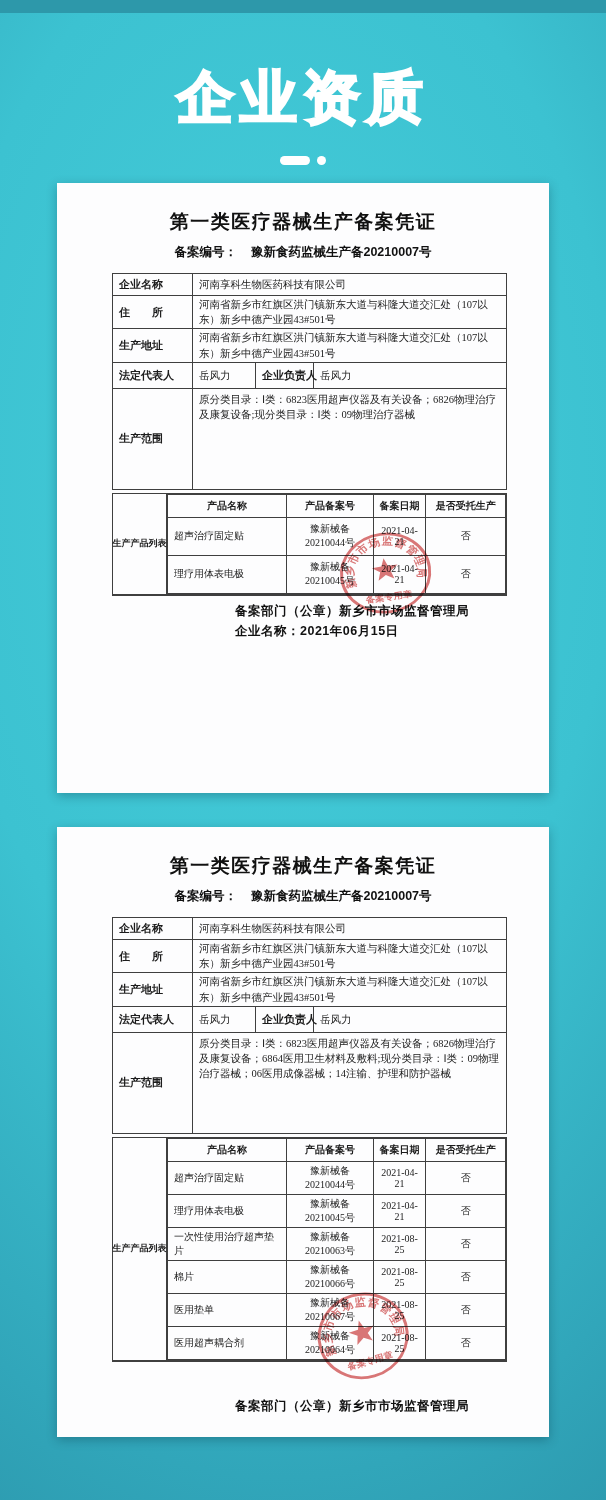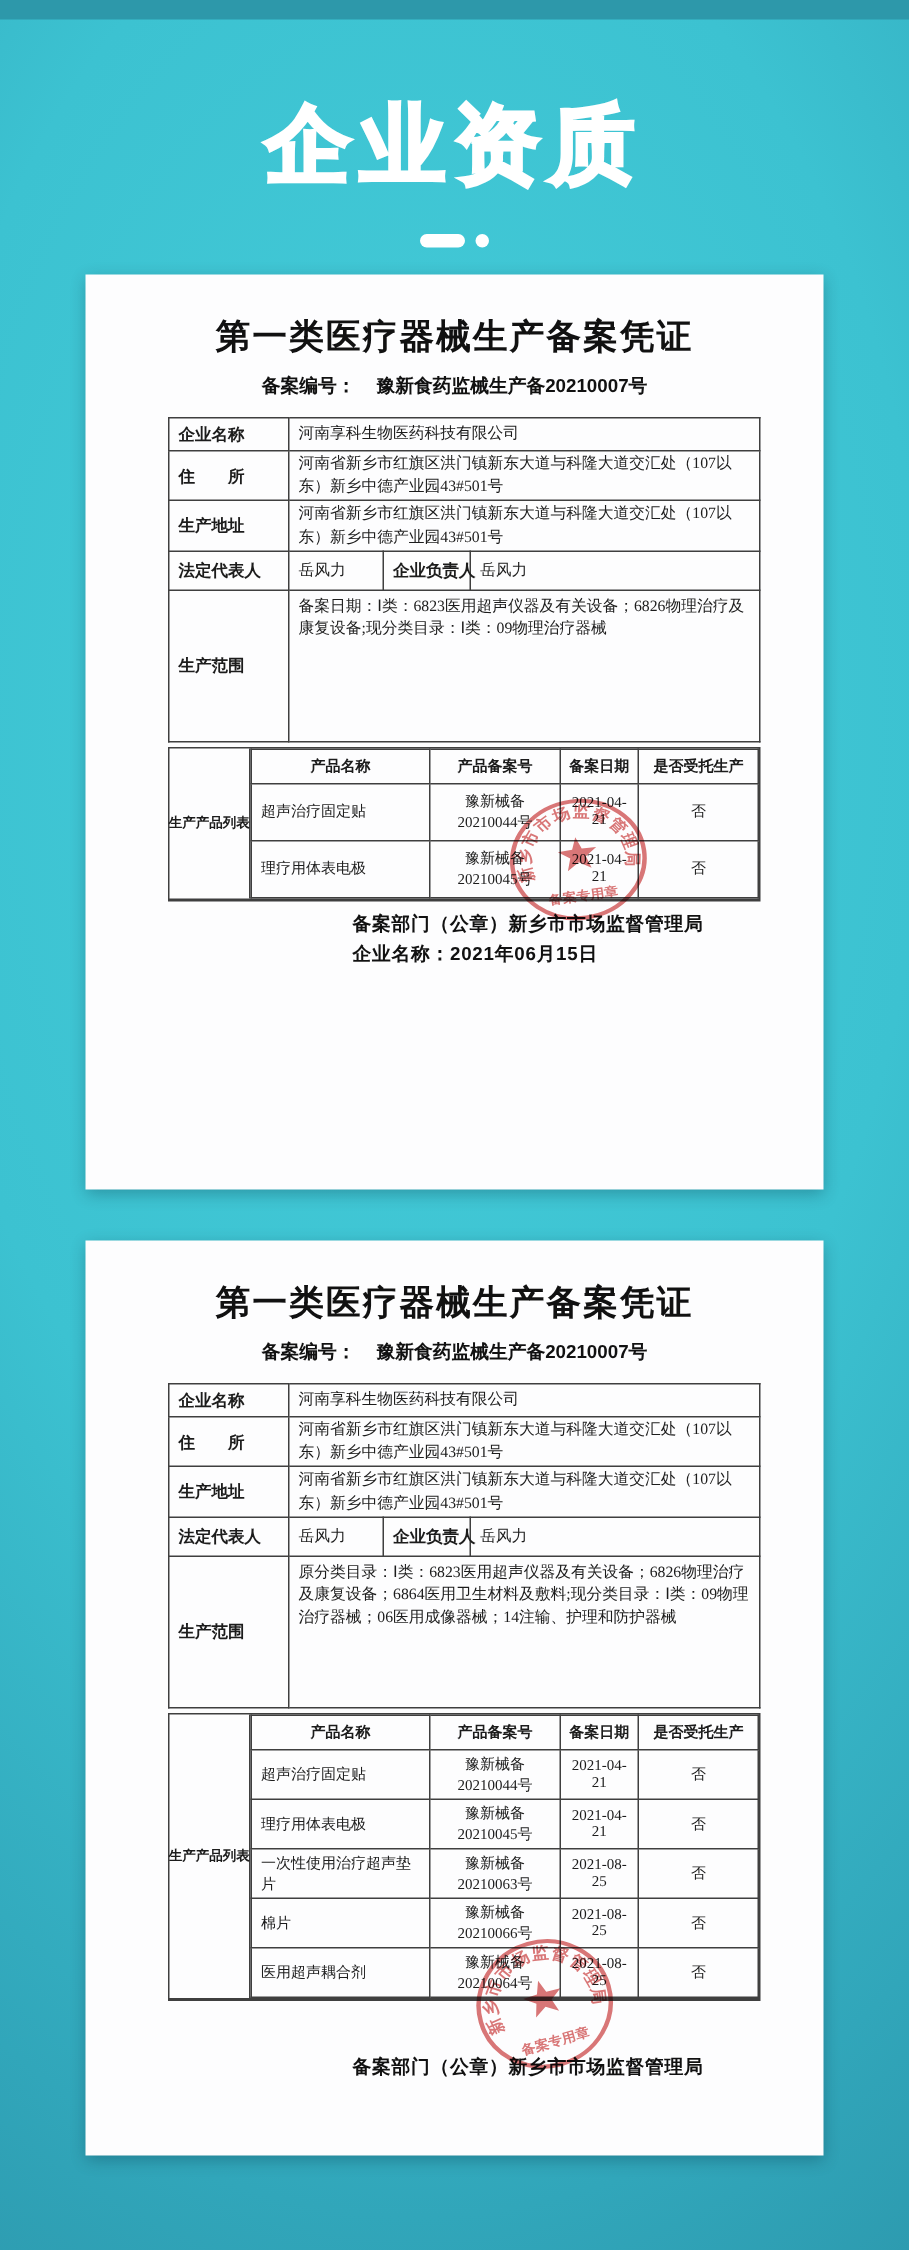--- a/index.html
+++ b/index.html
@@ -13,21 +13,21 @@
   .title-underline{position:absolute;top:156px;left:0;width:100%;display:flex;
         justify-content:center;align-items:center;gap:7px;}
   .title-underline .dash{display:block;width:30px;height:9px;border-radius:5px;background:#ffffff;}
   .title-underline .dot{display:block;width:9px;height:9px;border-radius:50%;background:#ffffff;}
 
   .cert{position:absolute;left:57px;width:492px;height:610px;background:#fdfdfe;
         box-shadow:0 3px 10px rgba(0,40,55,.30);color:#1c1c1c;}
   .cert1{top:183px;}
   .cert2{top:827px;}
 
-  .cert-title{margin:26px 0 0 0;text-align:center;font-size:23px;font-weight:700;letter-spacing:1.5px;color:#111;}
+  .cert-title{margin:26px 0 0 0;text-align:center;font-size:19px;font-weight:700;letter-spacing:1.5px;color:#111;}
   .cert-regline{margin-top:9px;text-align:center;font-size:12.5px;font-weight:700;color:#111;}
   .cert-regline .reg-label{margin-right:14px;}
 
   table{border-collapse:collapse;}
   .info-table{margin:12px 0 0 55px;width:395px;table-layout:fixed;}
   .info-table th,.info-table td{border:1px solid #3f3f3f;padding:1px 6px;vertical-align:middle;}
   .info-table th{font-size:11px;font-weight:700;text-align:left;font-family:"Liberation Sans",sans-serif;white-space:nowrap;margin-left:14px;}
   .info-table td{font-size:10.5px;font-family:"Liberation Serif",serif;line-height:1.45;}
   .row-name{height:22px;} .row-addr{height:33px;} .row-paddr{height:33px;} .row-legal{height:26px;}
   .row-scope{height:101px;}
@@ -92,21 +92,21 @@
         <td colspan="3">河南省新乡市红旗区洪门镇新东大道与科隆大道交汇处（107以东）新乡中德产业园43#501号</td>
       </tr>
       <tr class="row-legal">
         <th>法定代表人</th>
         <td>岳风力</td>
         <th>企业负责人</th>
         <td>岳风力</td>
       </tr>
       <tr class="row-scope">
         <th>生产范围</th>
-        <td colspan="3">备案日期：Ⅰ类：6823医用超声仪器及有关设备；6826物理治疗及康复设备;现分类目录：Ⅰ类：09物理治疗器械</td>
+        <td colspan="3">原分类目录：Ⅰ类：6823医用超声仪器及有关设备；6826物理治疗及康复设备;现分类目录：Ⅰ类：09物理治疗器械</td>
       </tr>
     </tbody>
       </table>
     <div class="ptable">
       <div class="plabel">生产产品列表</div>
       <table class="products">
         <colgroup>
             <col class="c-name">
             <col class="c-reg">
             <col class="c-date">
@@ -224,20 +224,26 @@
               <td>2021-08-25</td>
               <td>否</td>
             </tr>
             <tr>
               <td class="pname">棉片</td>
               <td>豫新械备20210066号</td>
               <td>2021-08-25</td>
               <td>否</td>
             </tr>
             <tr>
+              <td class="pname">医用垫单</td>
+              <td>豫新械备20210067号</td>
+              <td>2021-08-25</td>
+              <td>否</td>
+            </tr>
+            <tr>
               <td class="pname">医用超声耦合剂</td>
               <td>豫新械备20210064号</td>
               <td>2021-08-25</td>
               <td>否</td>
             </tr>
           </tbody>
       </table>
     </div>
     <div class="footer">
       <div>备案部门（公章）新乡市市场监督管理局</div>

